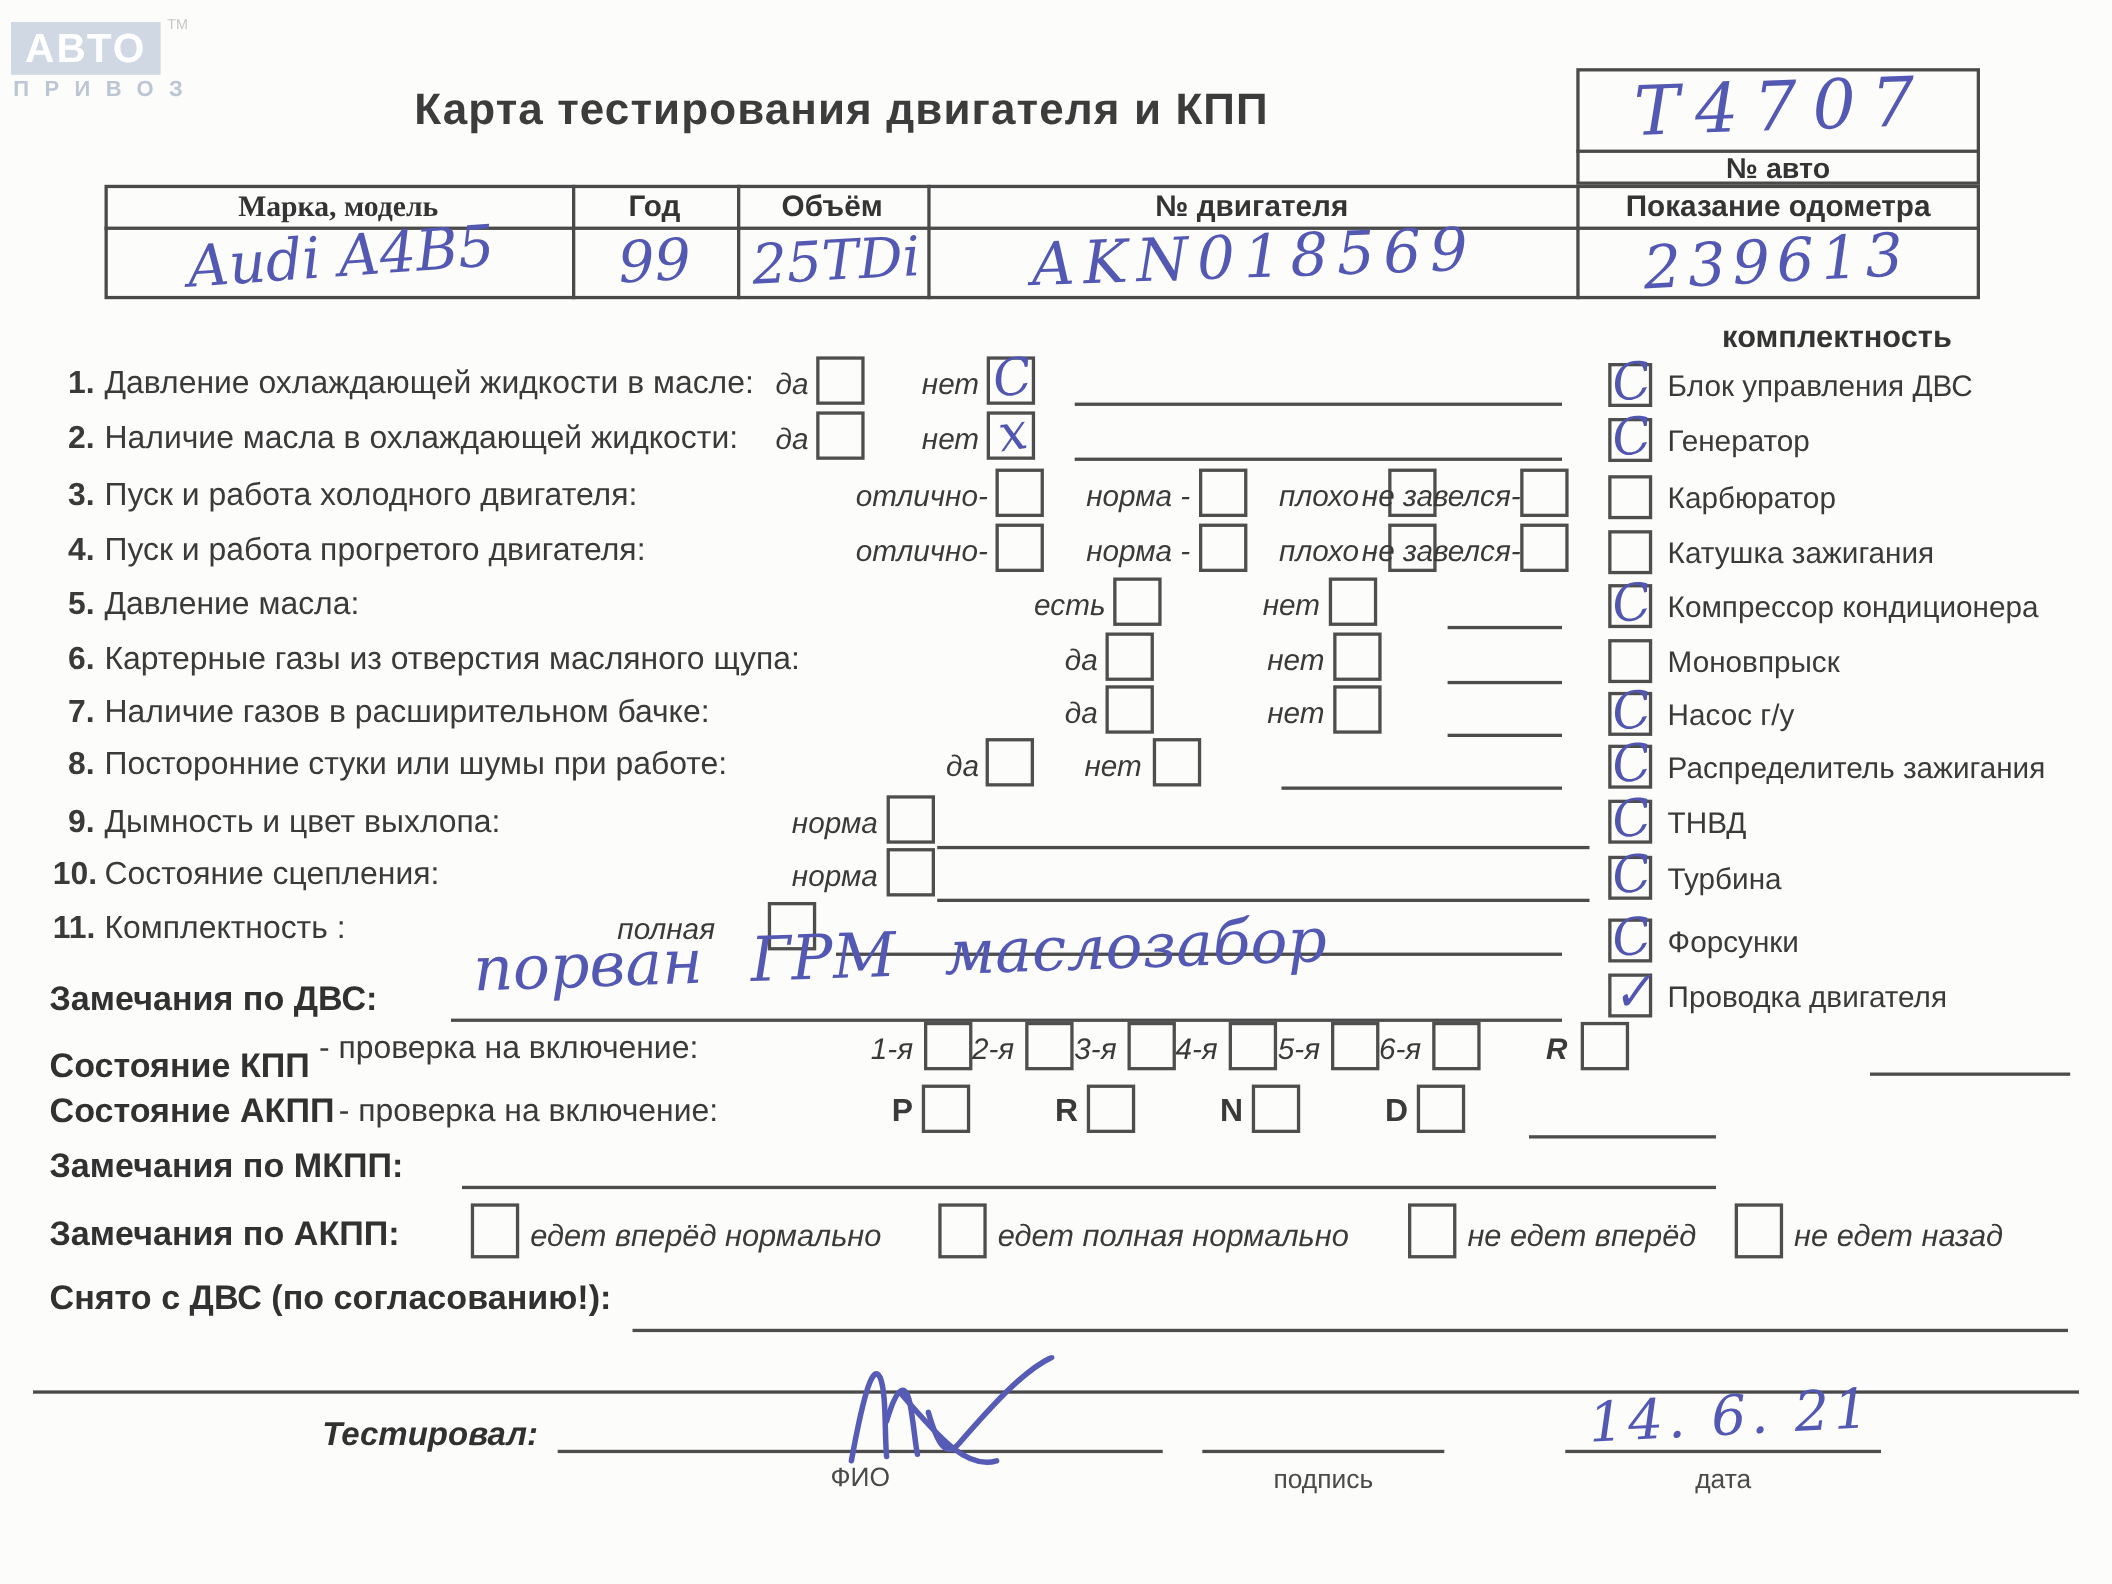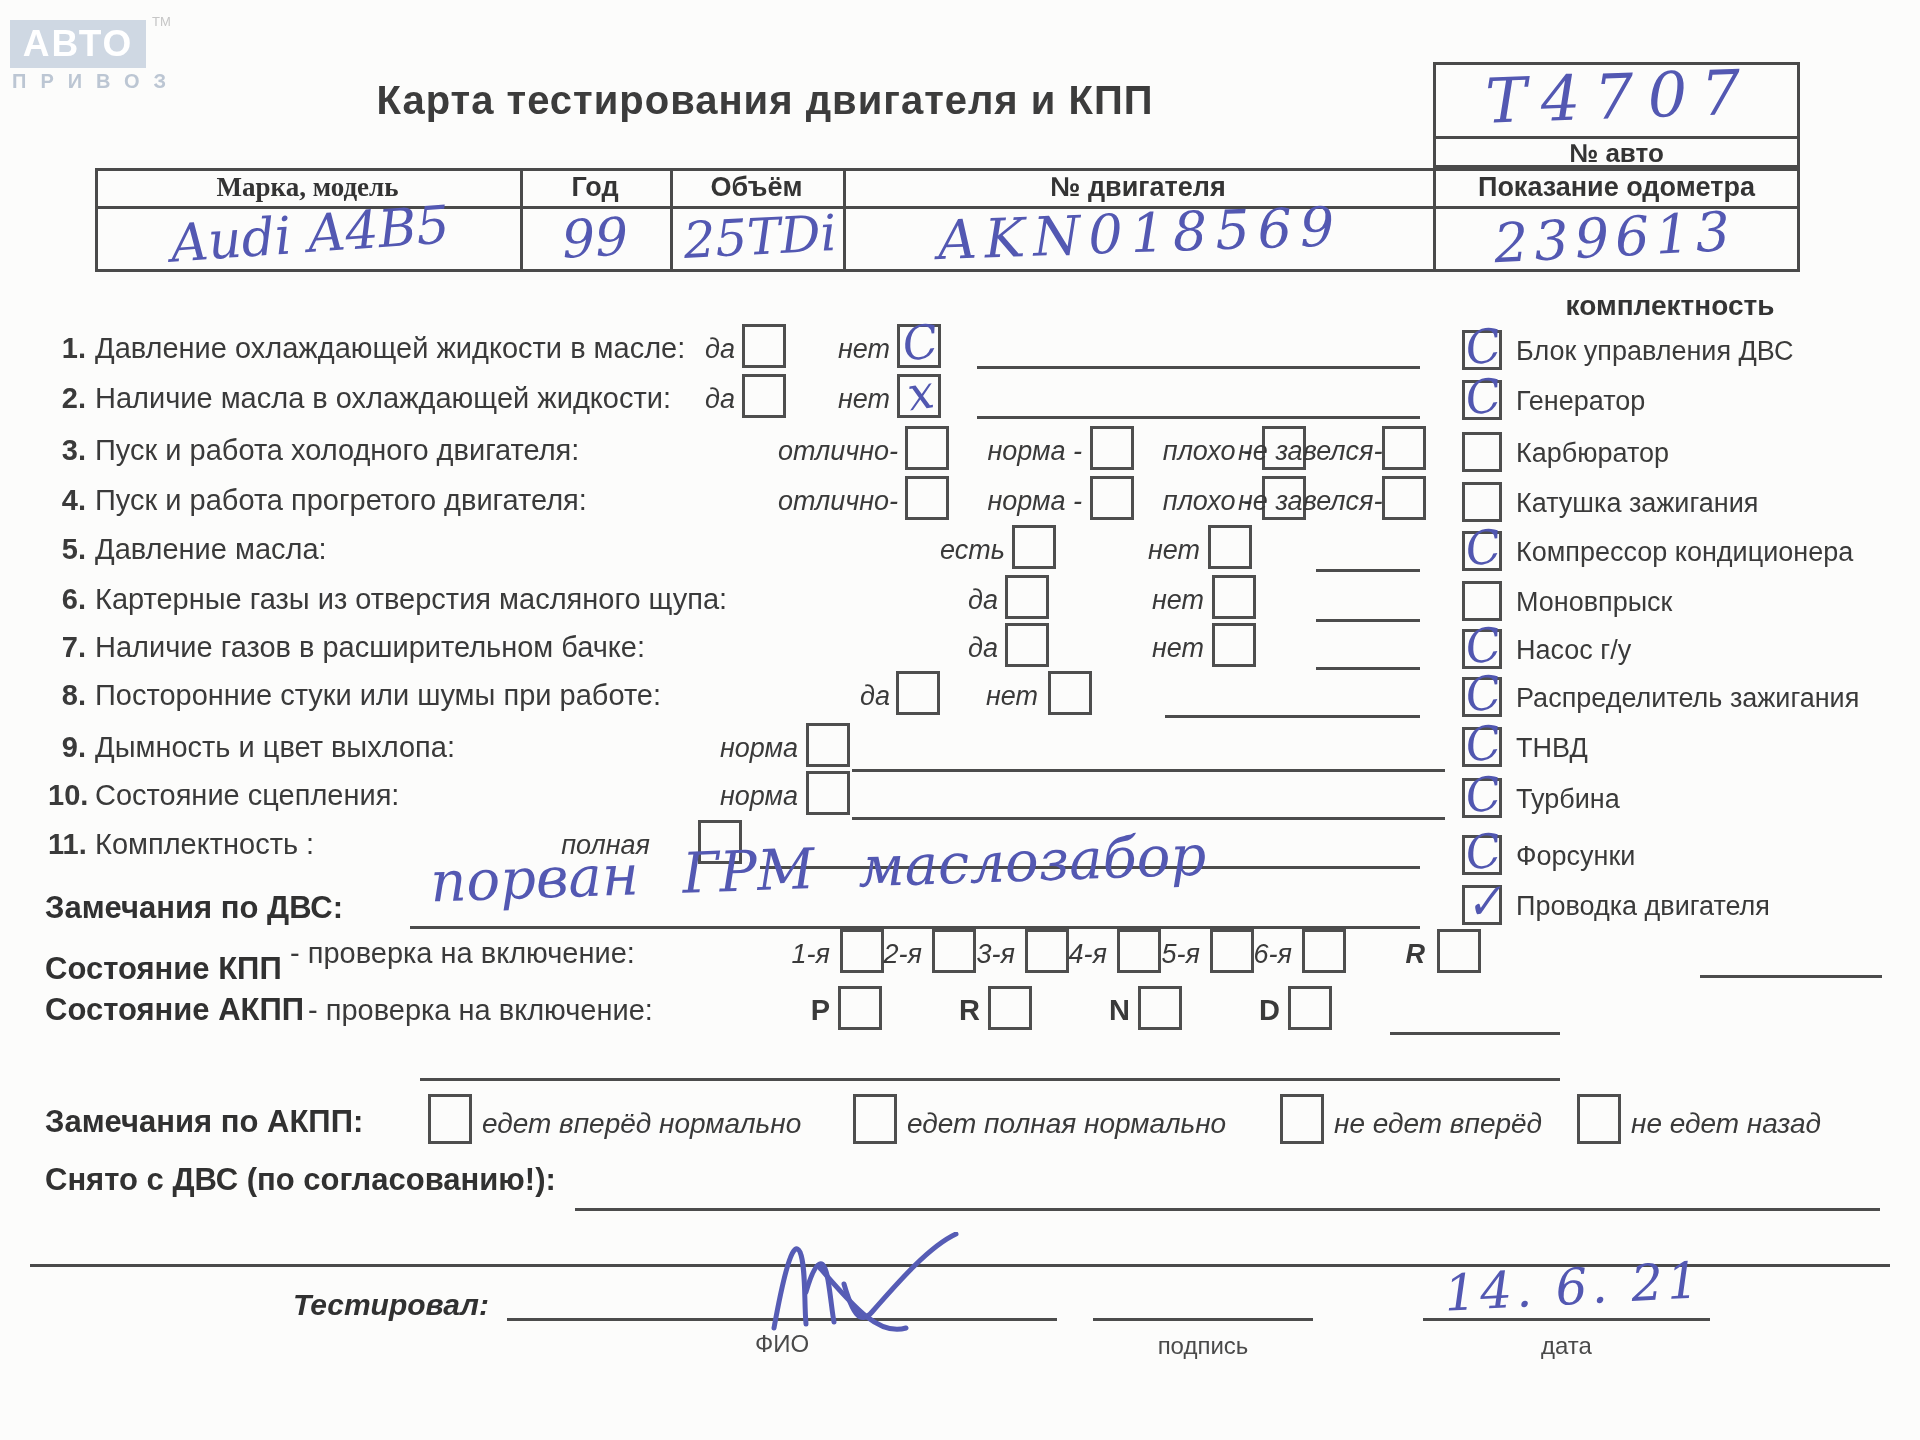--- a/index.html
+++ b/index.html
@@ -351,20 +351,21 @@
     <span class="abs cb" style="left:1138px;">
         <i class="mark"></i>
       </span>
     <span class="abs plain" style="left:1250px;width:30px;font-weight:bold;text-align:right;top:2px;">D</span>
     <span class="abs cb" style="left:1288px;">
         <i class="mark"></i>
       </span>
     <span class="abs uline" style="left:1390px;width:170px;top:40px;"></span>
   </div>
 
+  <div class="abs sec" style="left:45px;top:1042px;">Замечания по МКПП:</div>
   <div class="abs uline" style="left:420px;top:1078px;width:1140px;"></div>
 
   <div class="abs lrow" style="top:1100px;">
     <span class="abs sec" style="left:45px;top:4px;">Замечания по АКПП:</span>
     <span class="abs cb" style="left:428px;height:50px;">
         <i class="mark"></i>
       </span>
     <span class="abs itopt" style="left:482px;top:8px;">едет вперёд нормально</span>
     <span class="abs cb" style="left:853px;height:50px;">
         <i class="mark"></i>

